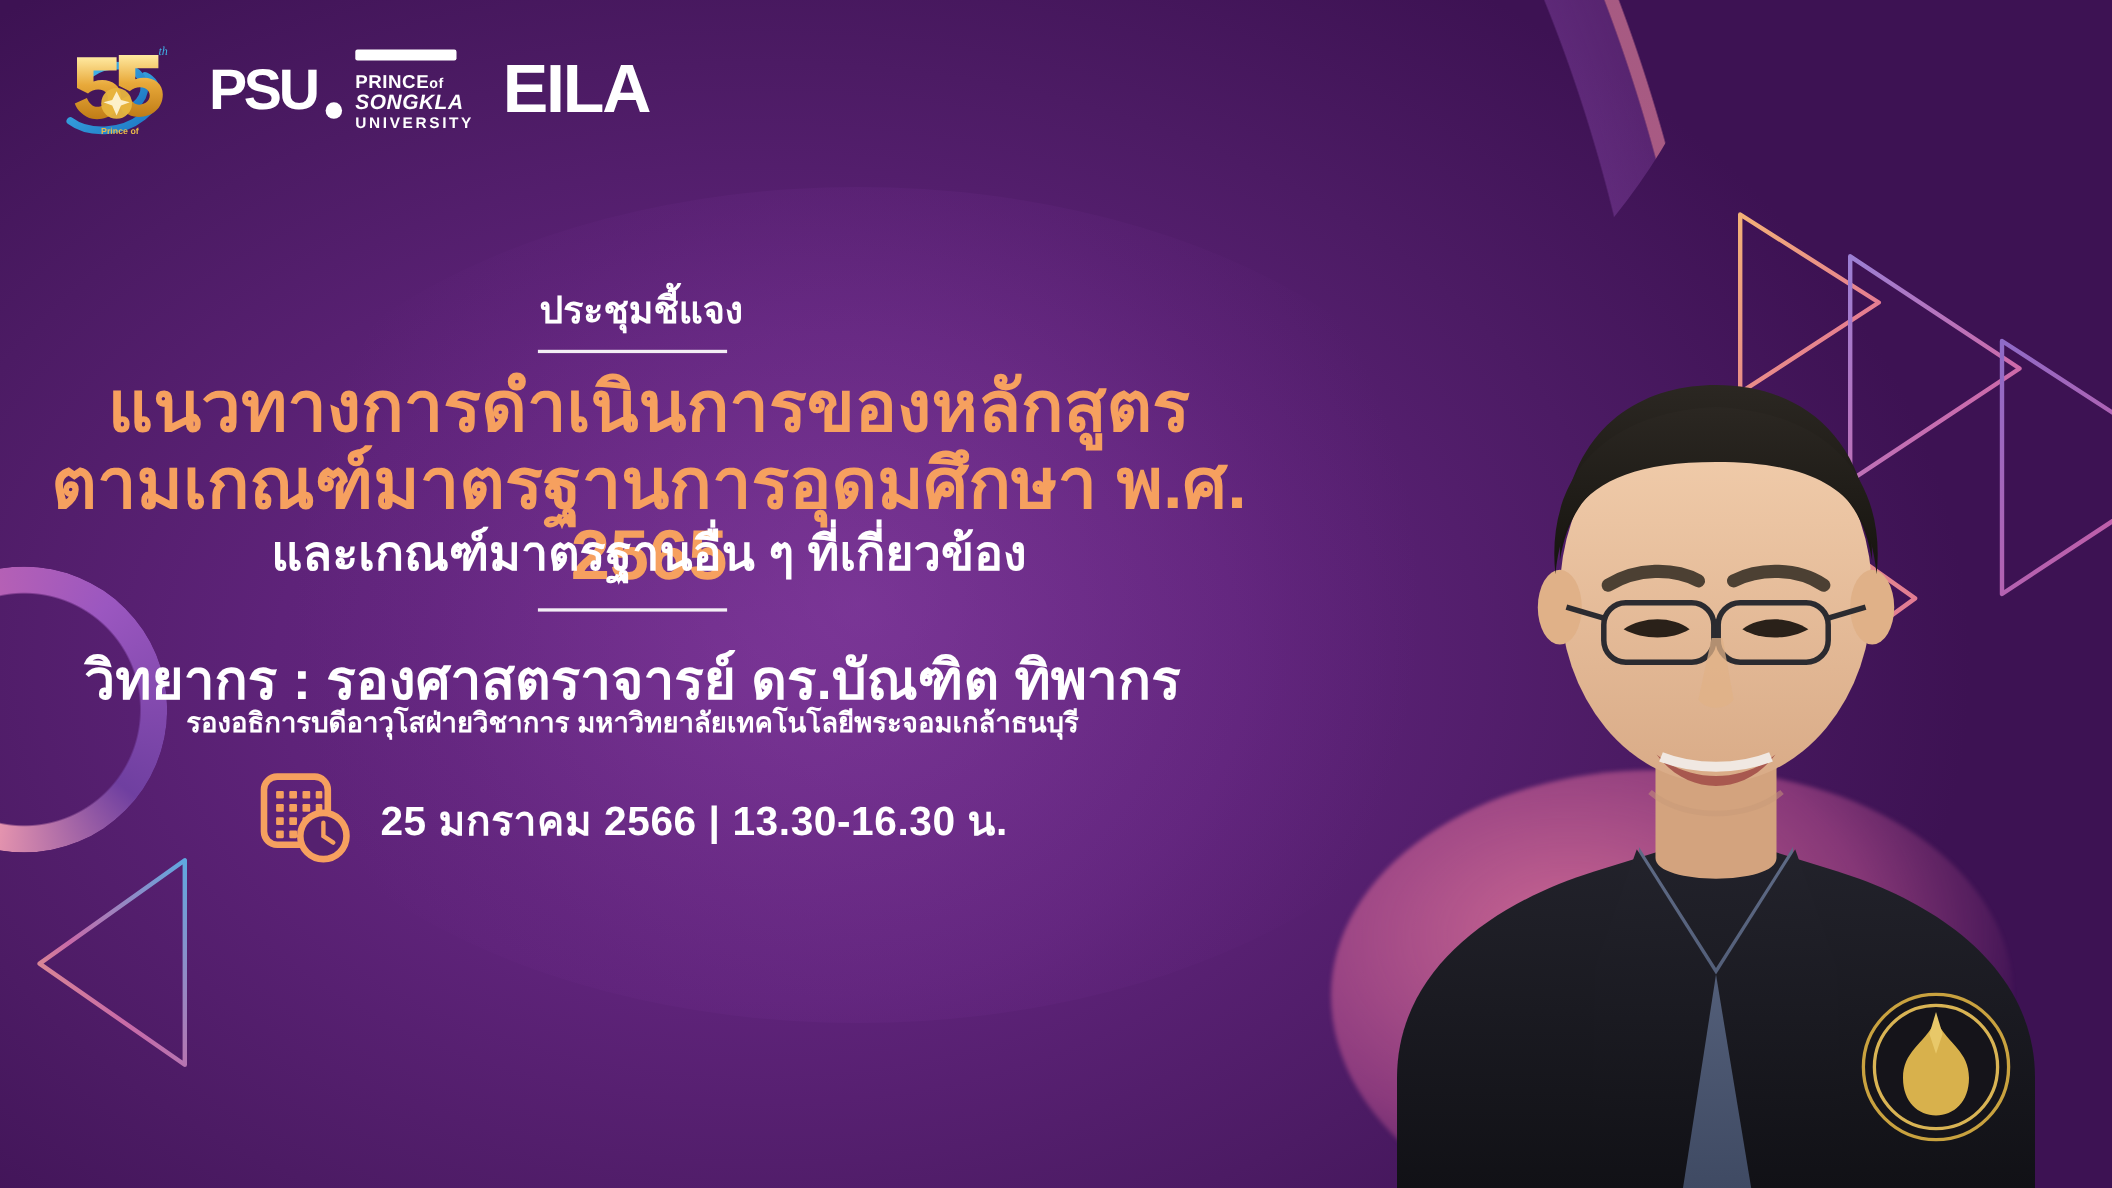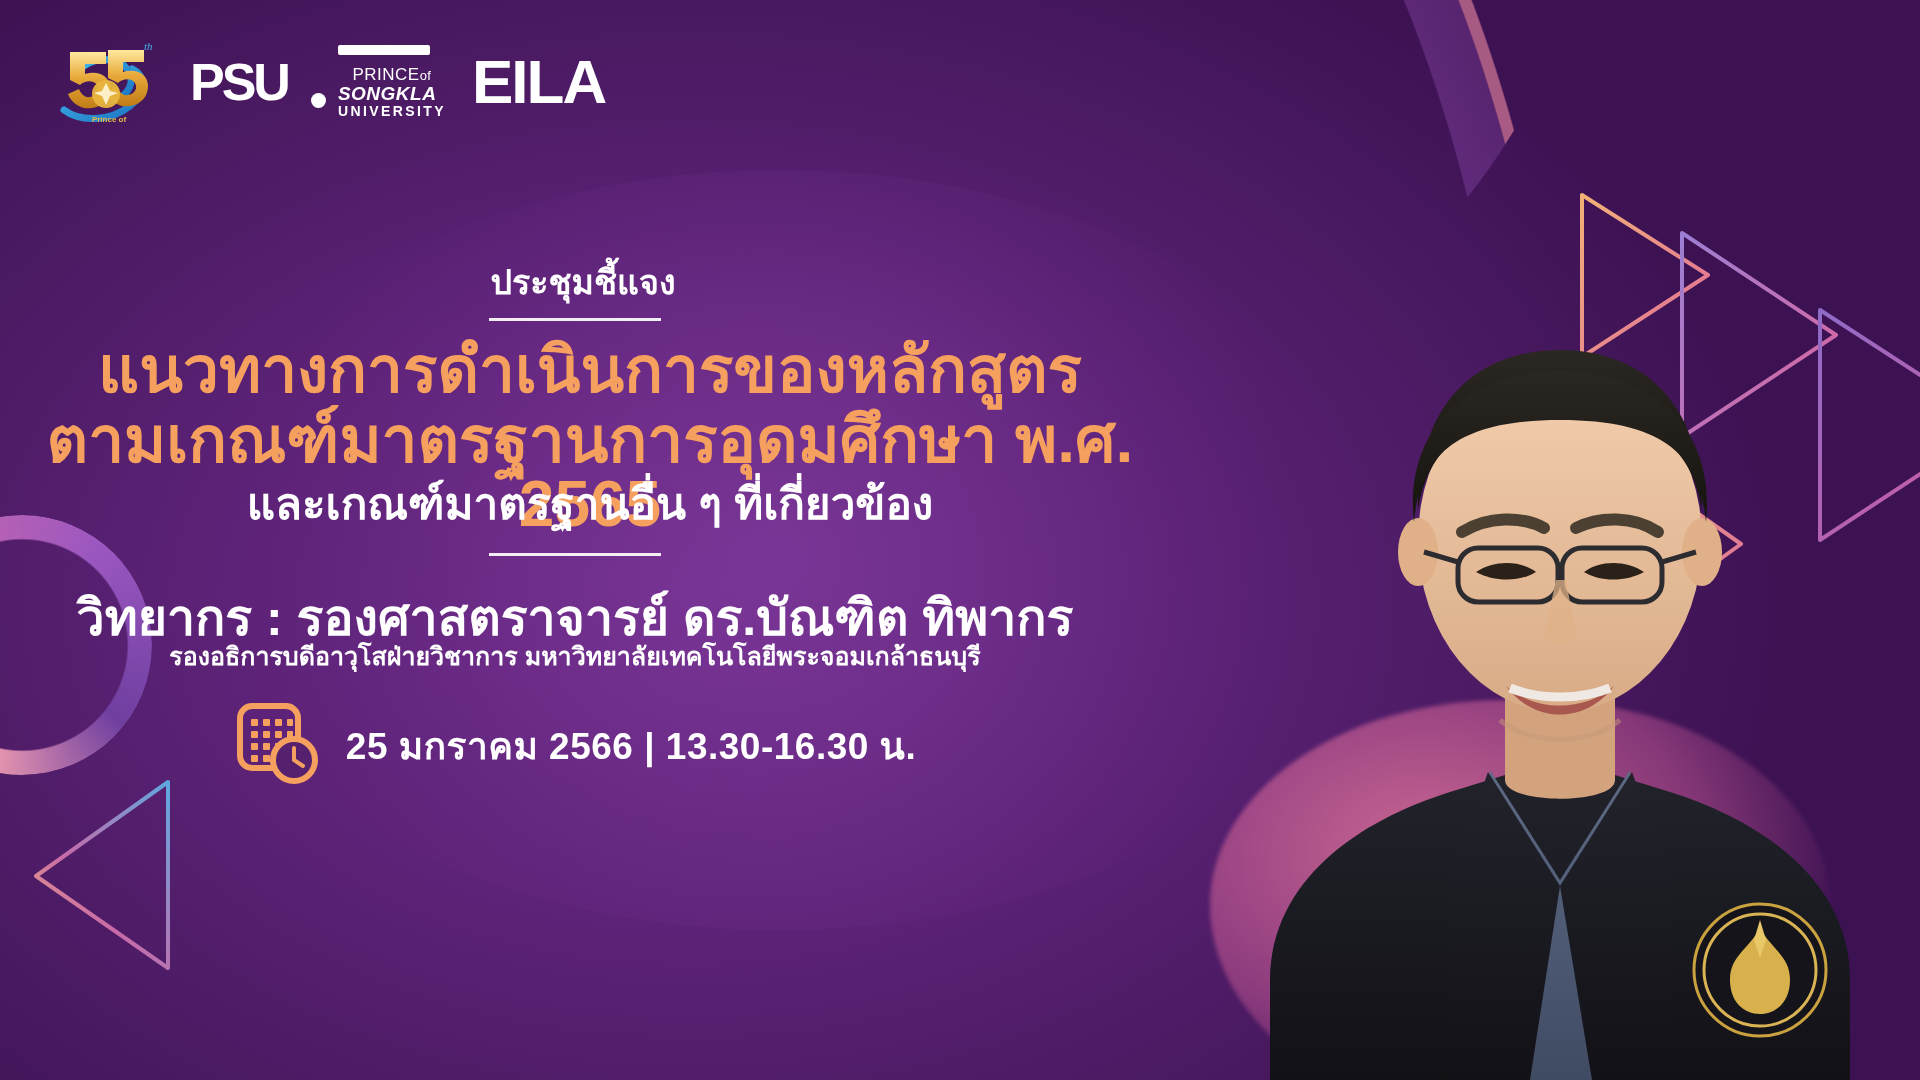--- a/index.html
+++ b/index.html
@@ -67,21 +67,21 @@
 
   
   #logo-bar { position:absolute; left:54px; top:36px; display:flex; align-items:center; gap:26px; }
 
   .logo-55 { position:relative; width:110px; height:92px; }
   .logo-psu { display:flex; align-items:center; gap:12px; }
   .psu-word { font-weight:bold; color:#fff; font-size:52px; letter-spacing:-3px; line-height:1; }
   .psu-rule { width:92px; height:10px; background:#fff; border-radius:2px; margin-bottom:6px;}
   .psu-dot { width:15px; height:15px; background:#fff; border-radius:50%; }
   .psu-sub { color:#fff; line-height:1.08; }
-  .psu-sub .l1 { font-size:17px; font-weight:normal; letter-spacing:.5px;text-align:center; }
+  .psu-sub .l1 { font-size:17px; font-weight:bold; letter-spacing:.5px; }
   .psu-sub .l1 .sm { font-size:13px; }
   .psu-sub .l2 { font-size:19px; font-weight:bold; letter-spacing:.5px;font-style:italic; }
   .psu-sub .l3 { font-size:14px; font-weight:bold; letter-spacing:2.4px; }
   .logo-eila { color:#fff; font-weight:bold; font-size:62px; letter-spacing:-2px; line-height:1; }
 
   
   #content { position:absolute; left:0; top:0; width:1150px; height:1080px; }
 
   .kicker {
     position:absolute; left:0; right:0; top:255px; text-align:center;
@@ -205,21 +205,21 @@
 
         <text x="90" y="14" fill="#3fb0e6" font-size="11" font-family="Liberation Serif, serif" font-style="italic">th</text>
 
         <circle cx="52" cy="58" r="14" fill="#e8b53e" opacity=".95"></circle>
         <path d="M52 47 L56 55 L64 57 L56 60 L52 69 L48 60 L40 57 L48 55 Z" fill="#fff6d8" opacity=".9"></path>
         <text x="55" y="86" fill="#e9b94a" font-size="8" text-anchor="middle" font-weight="bold">Prince of</text>
       </svg>
     </div>
 
     <div class="logo-psu">
-      <div style="display:flex;align-items:flex-end;gap:23px;">
+      <div style="display:flex;align-items:flex-end;gap:8px;">
         <span class="psu-word">PSU</span>
         <span class="psu-dot"></span>
       </div>
       <div style="display:flex;flex-direction:column;gap:5px;">
         <div class="psu-rule"></div>
         <div class="psu-sub">
           <div class="l1"><span>PRINCE</span><span class="sm">of</span></div>
           <div class="l2">SONGKLA</div>
           <div class="l3">UNIVERSITY</div>
         </div>

